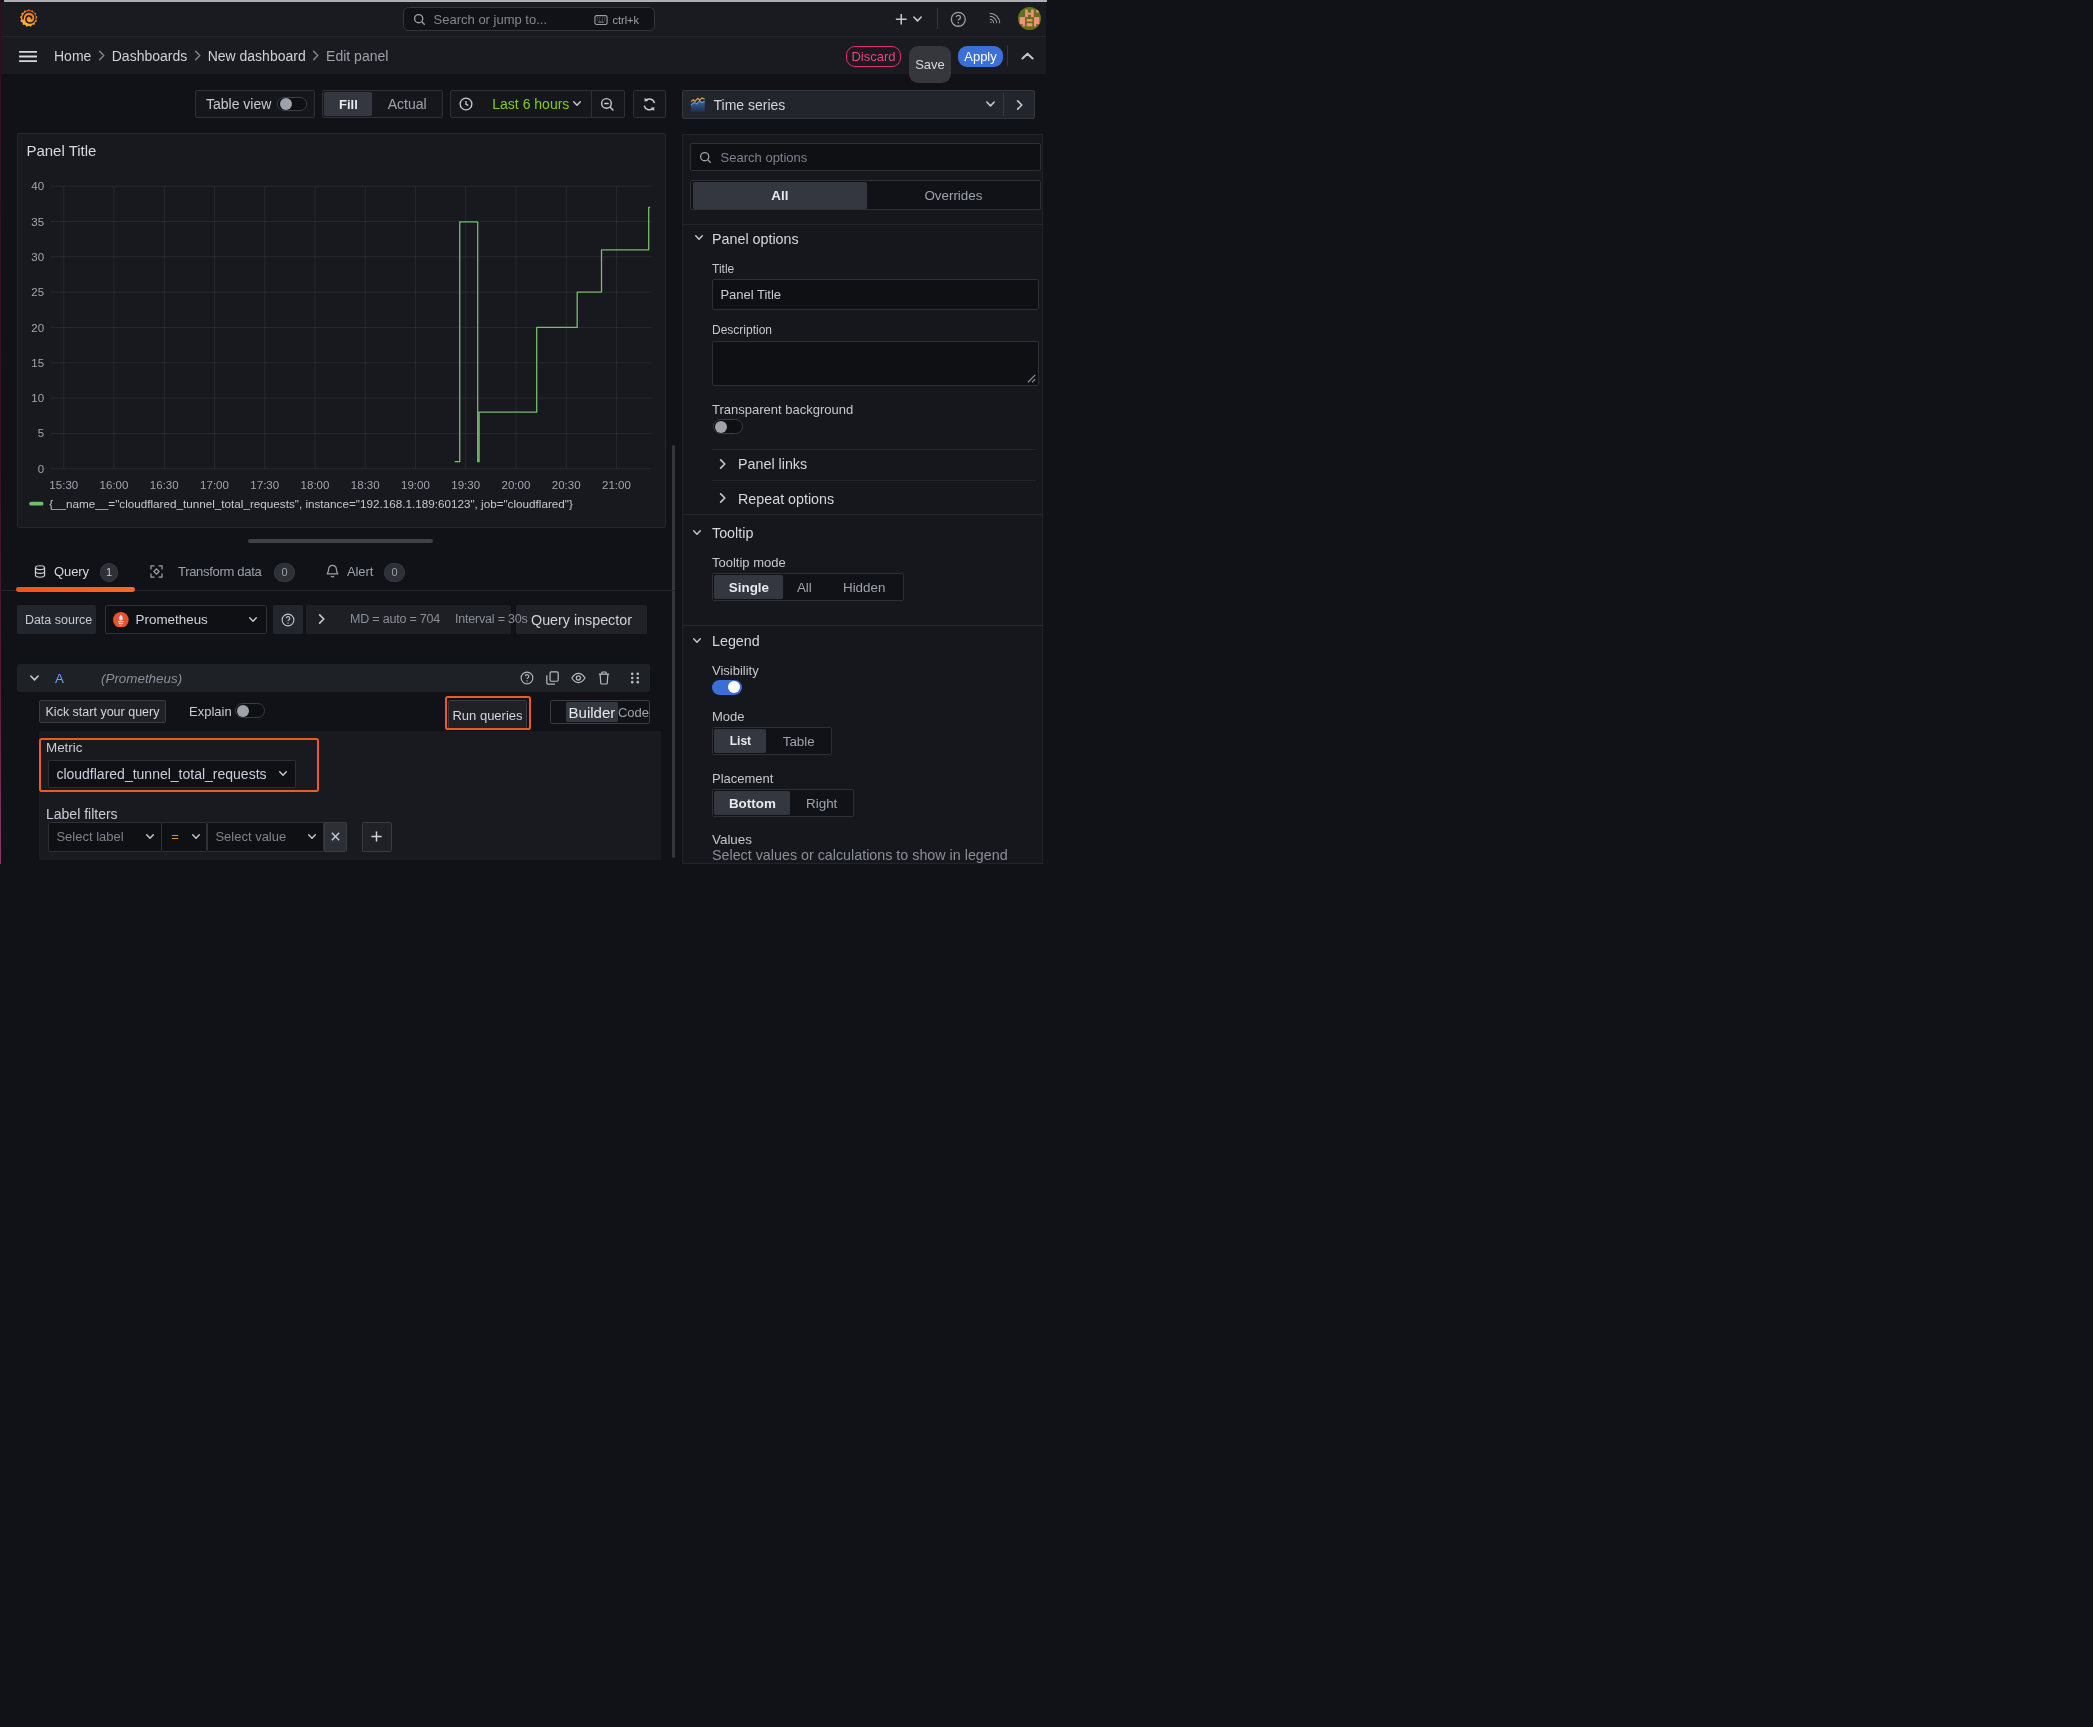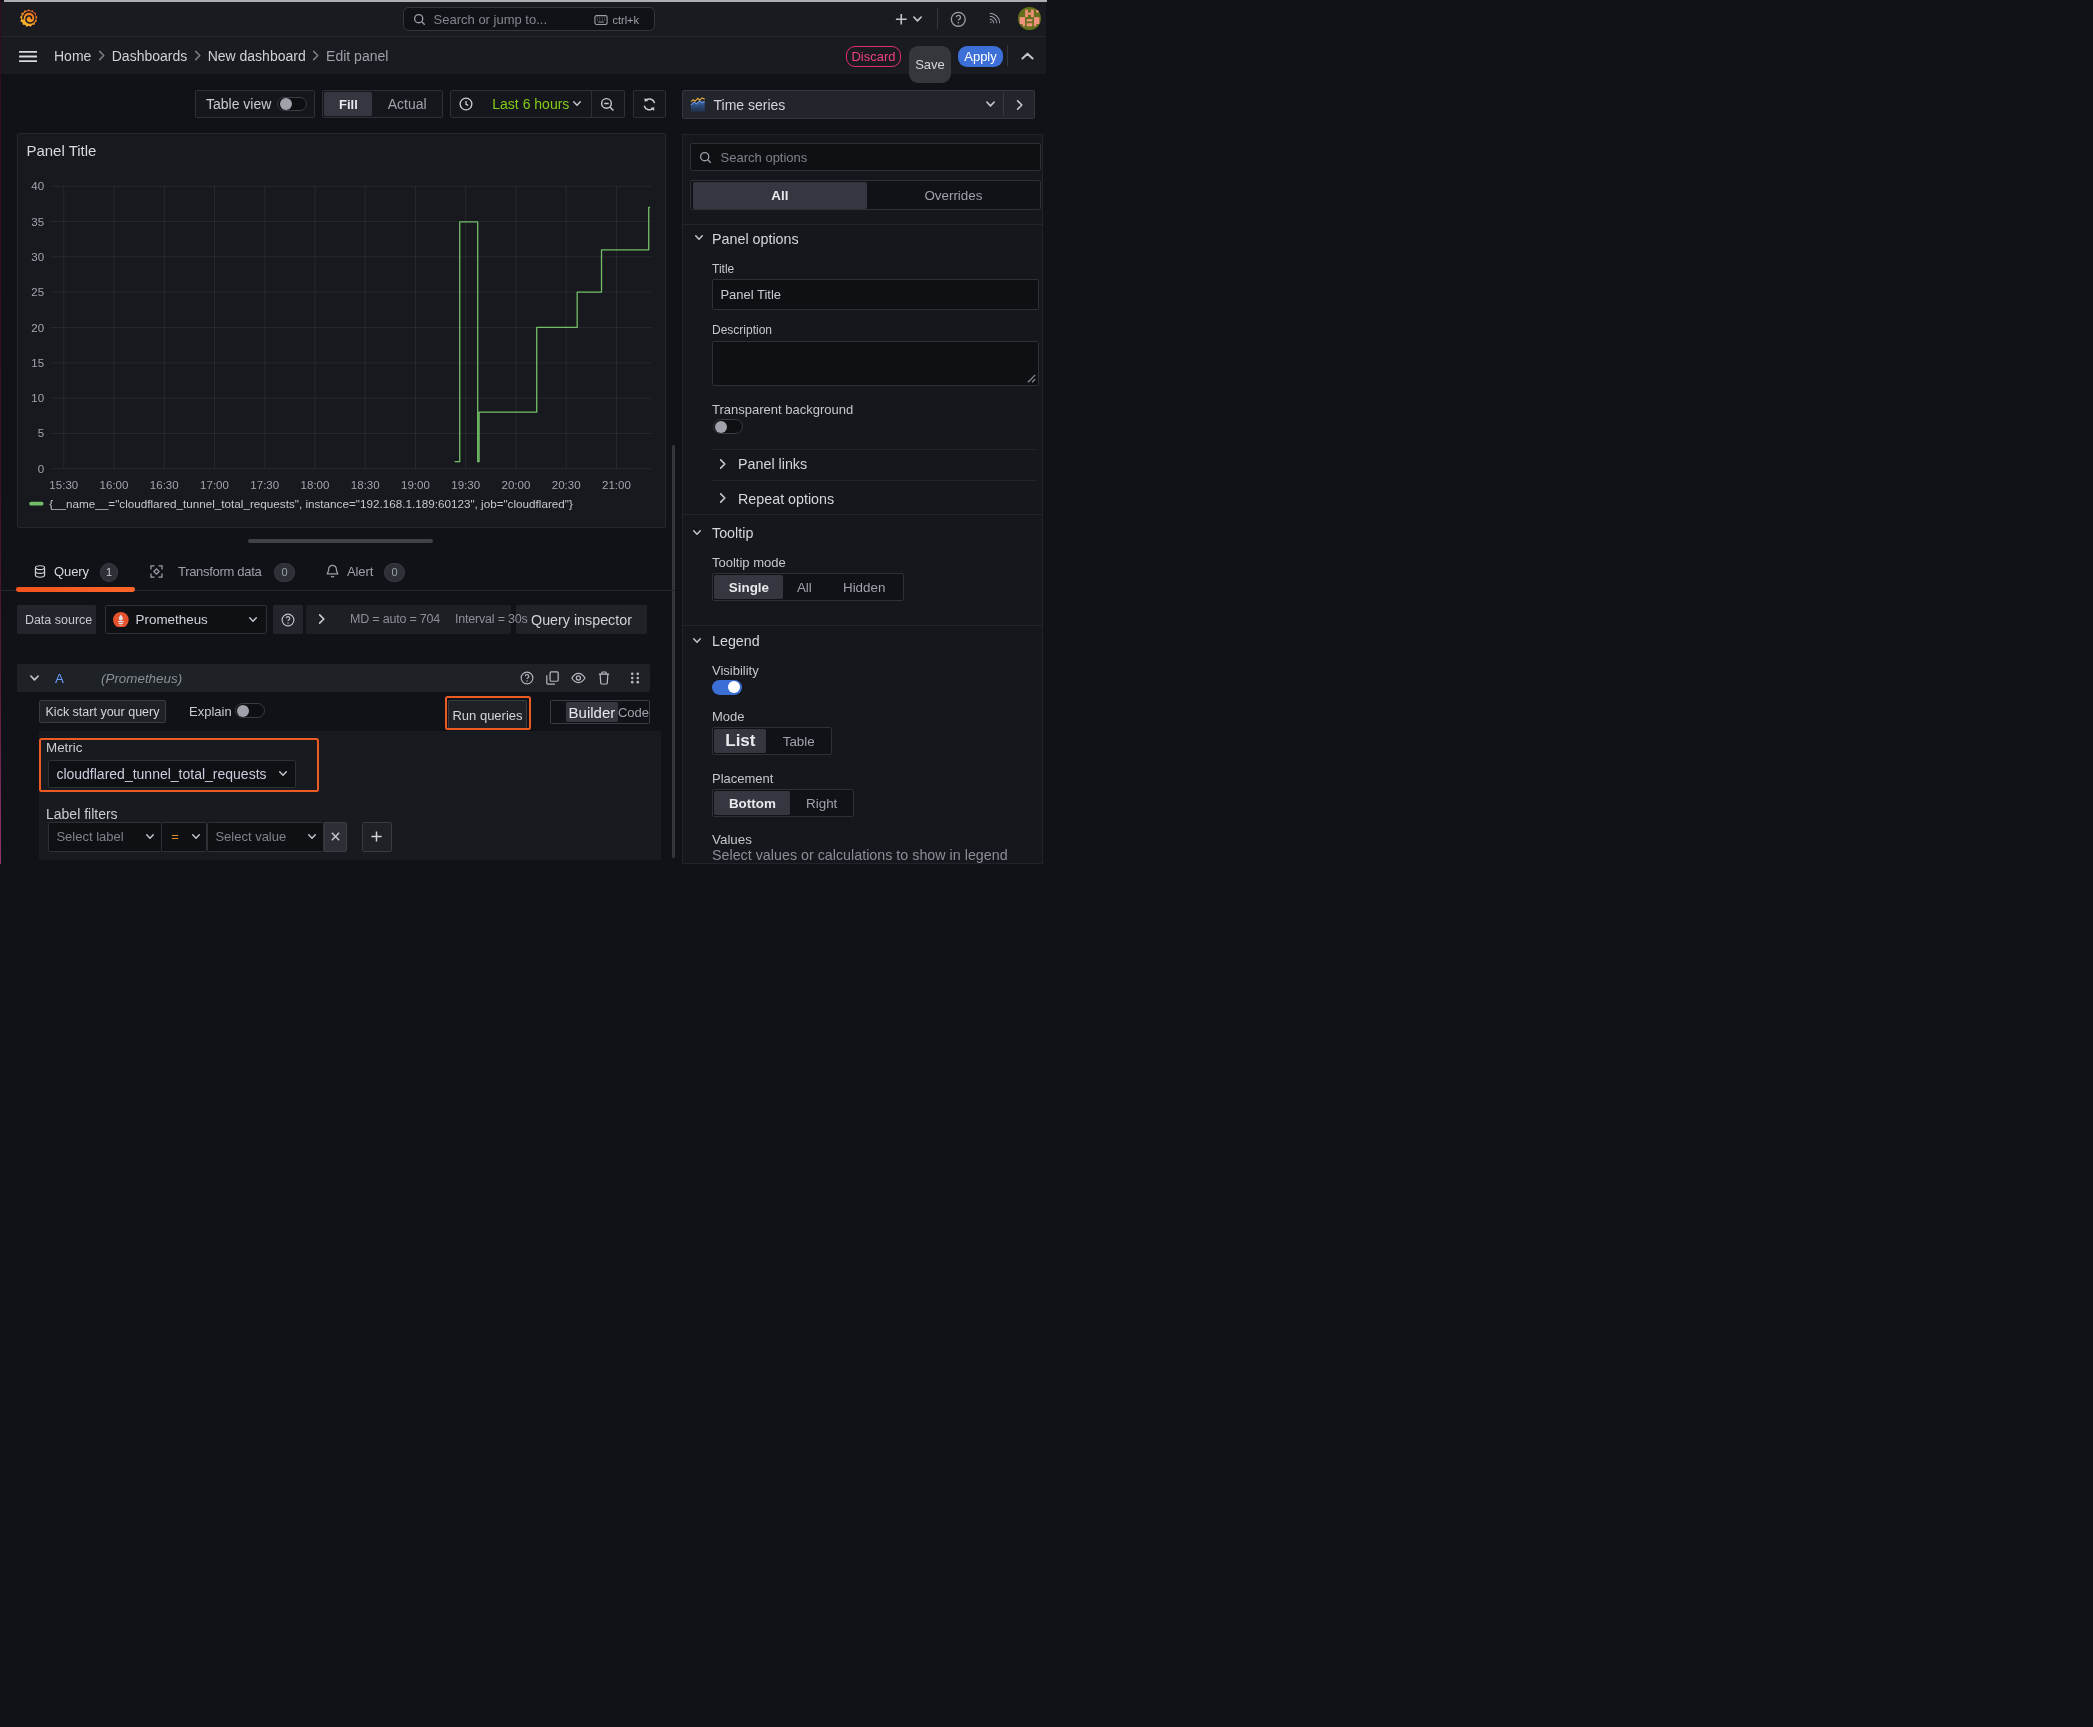--- a/index.html
+++ b/index.html
@@ -429,21 +429,21 @@
 <svg class="abs" style="left:692px;top:637px;" width="10" height="7.4" viewBox="0 0 12 9">
     <path d="M2 2.2 L6 6.4 L10 2.2" class="chev"></path>
   </svg>
 <div class="abs" style="left:712px;top:633px;font-size:14.3px;font-weight:500;color:#d6d7db;">Legend</div>
 <div class="abs lbl" style="left:712px;top:663px;font-size:13px;">Visibility</div>
 <span class="abs" style="left:712px;top:680px;width:29.5px;height:14.8px;border-radius:7.4px;background:#3b6fd6;">
   <span style="position:absolute;right:1.4px;top:1.4px;width:12px;height:12px;border-radius:50%;background:#fff;"></span>
 </span>
 <div class="abs lbl" style="left:712px;top:709px;font-size:13px;">Mode</div>
 <div class="abs flex" style="left:712px;top:727px;width:120px;height:28px;background:#111217;border:0.9px solid #2e3036;border-radius:1.8px;">
-  <span class="seg-on" style="margin-left:1.4px;width:52px;height:24.5px;font-size:17px;font-weight:600;">List</span>
+  <span class="seg-on" style="margin-left:1.4px;width:52px;height:24.5px;font-size:12px;font-weight:600;">List</span>
   <span class="seg-off" style="flex:1;font-size:13.4px;">Table</span>
 </div>
 <div class="abs lbl" style="left:712px;top:771px;font-size:13px;">Placement</div>
 <div class="abs flex" style="left:712px;top:789px;width:142px;height:28px;background:#111217;border:0.9px solid #2e3036;border-radius:1.8px;">
   <span class="seg-on" style="margin-left:1.4px;width:76px;height:24px;font-size:13.4px;font-weight:600;">Bottom</span>
   <span class="seg-off" style="flex:1;font-size:13.4px;">Right</span>
 </div>
 <div class="abs lbl" style="left:712px;top:832px;font-size:13.4px;">Values</div>
 <div class="abs" style="left:712px;top:847px;font-size:14.3px;color:#8a8e97;">Select values or calculations to show in legend</div>
 

